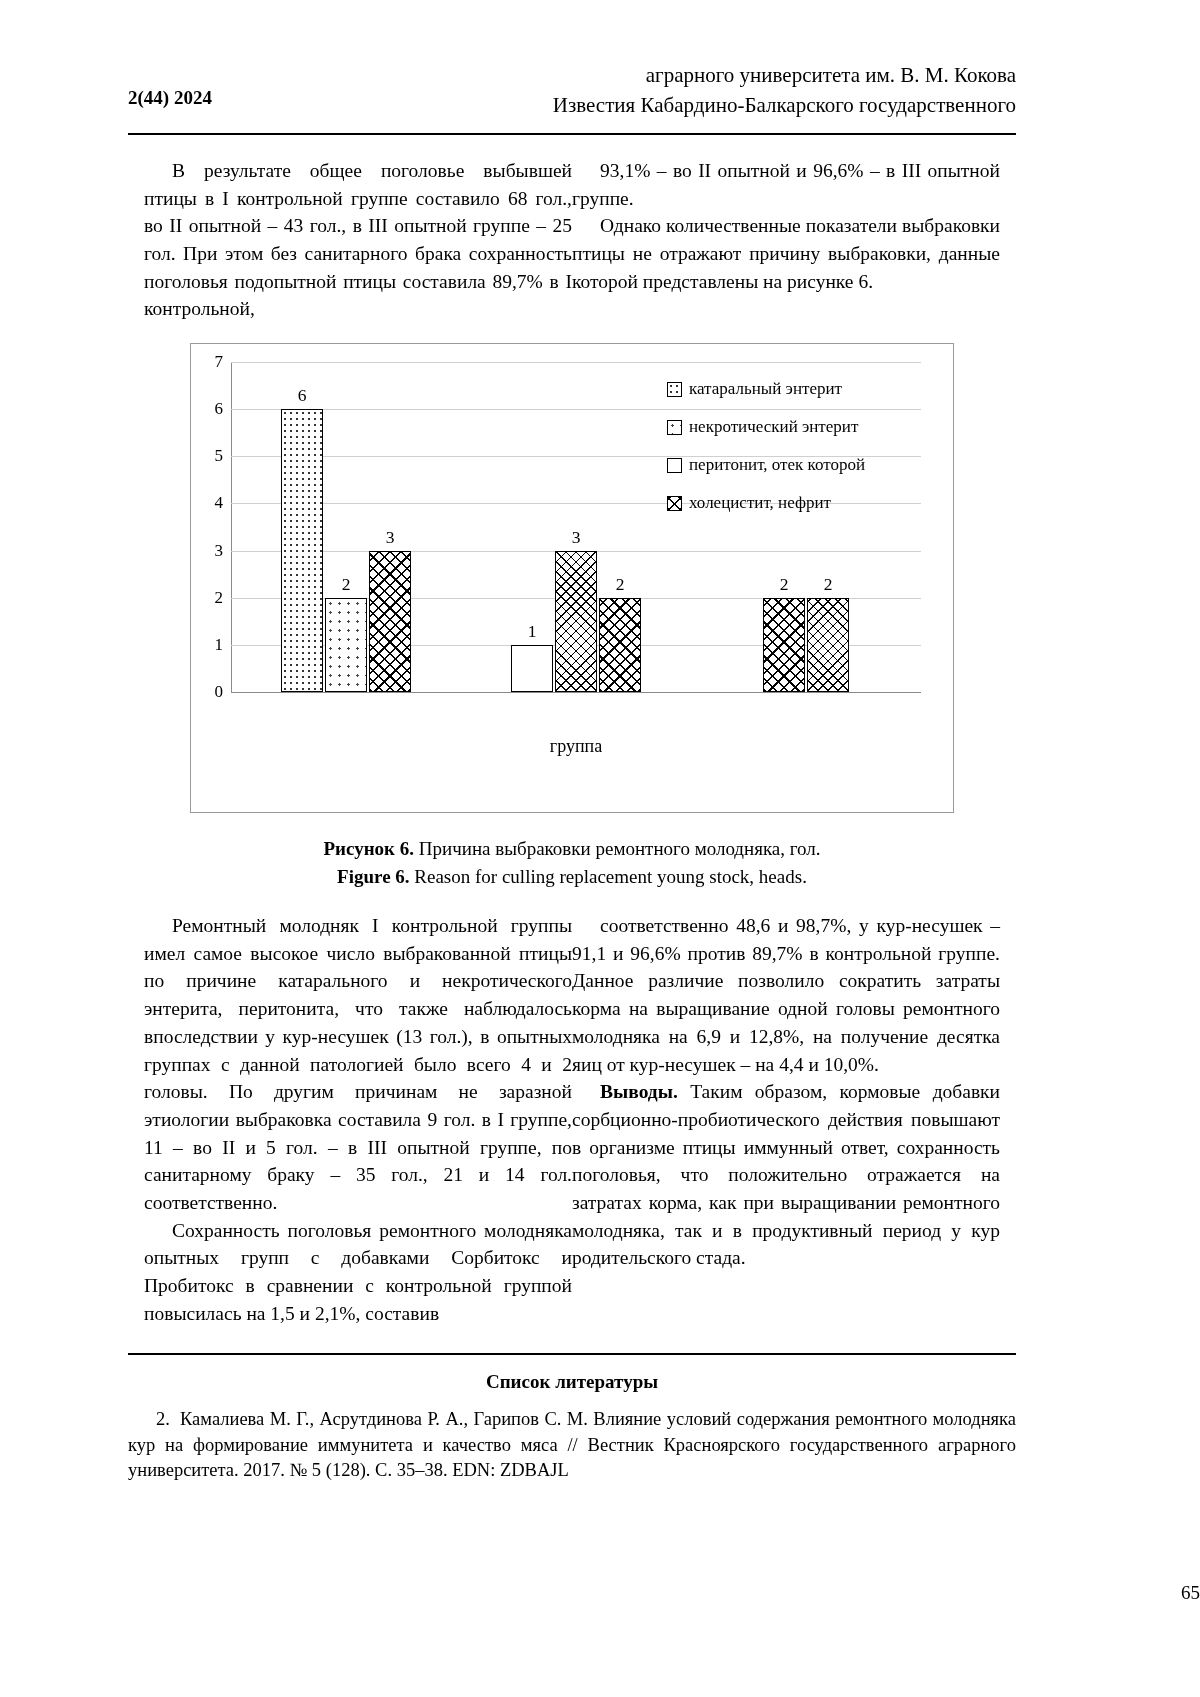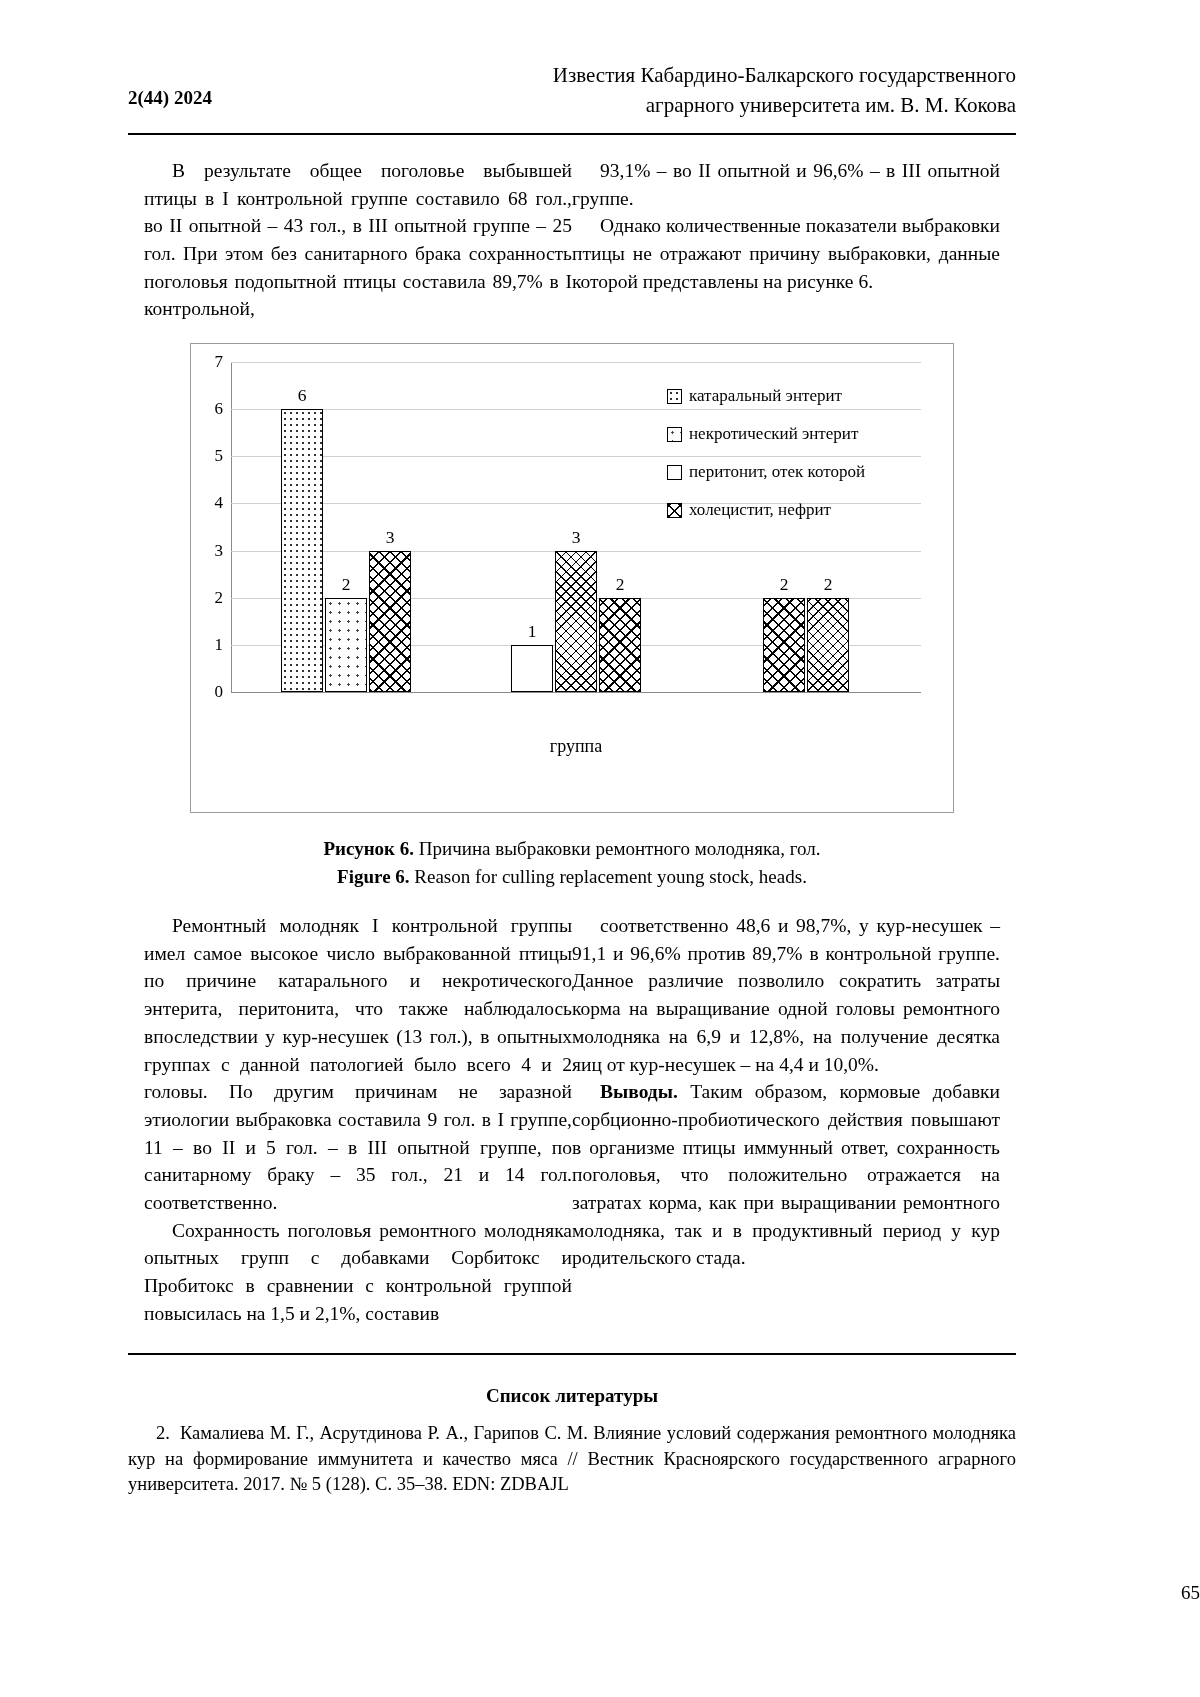--- a/index.html
+++ b/index.html
@@ -203,21 +203,21 @@
     position: absolute;
     left: 40px;
     top: 392px;
     width: 690px;
     text-align: center;
     font-size: 18px;
   }
   .legend {
     position: absolute;
     right: 36px;
-    top: 42px;
+    top: 35px;
     width: 250px;
   }
   .legend-row {
     display: flex;
     align-items: center;
     margin-bottom: 18px;
     font-size: 17px;
   }
   .legend-key {
     width: 15px;
@@ -238,21 +238,21 @@
 
   
   .bottom-rule {
     border-bottom: 2px solid #000;
     margin-top: 26px;
   }
   .refs-title {
     text-align: center;
     font-weight: bold;
     font-size: 19px;
-    margin-top: 30px;
+    margin-top: 16px;
   }
   .ref {
     font-size: 18.5px;
     line-height: 1.38;
     text-align: justify;
     margin-top: 14px;
   }
   .ref .num {
     display: inline-block;
     width: 52px;
@@ -269,22 +269,22 @@
 </style>
 </head>
 <body>
 
 <div class="page">
   <div class="content">
 
     <div class="header">
       <div class="header-left">2(44) 2024</div>
       <div class="header-right">
+        <div>аграрного университета им. В. М. Кокова</div>
         <div>Известия Кабардино-Балкарского государственного</div>
-        <div>аграрного университета им. В. М. Кокова</div>
       </div>
     </div>
     <div class="header-rule"></div>
 
     <div class="cols">
       <div class="col">
         <p class="just">В результате  общее поголовье выбывшей птицы в I контрольной группе составило 68 гол., во II опытной – 43 гол., в III опытной группе – 25 гол. При этом без санитарного брака сохранность поголовья подопытной птицы составила 89,7% в I контрольной,</p>
       </div>
       <div class="col">
         <p class="just">93,1% – во II опытной и 96,6% – в III опытной группе.</p>

